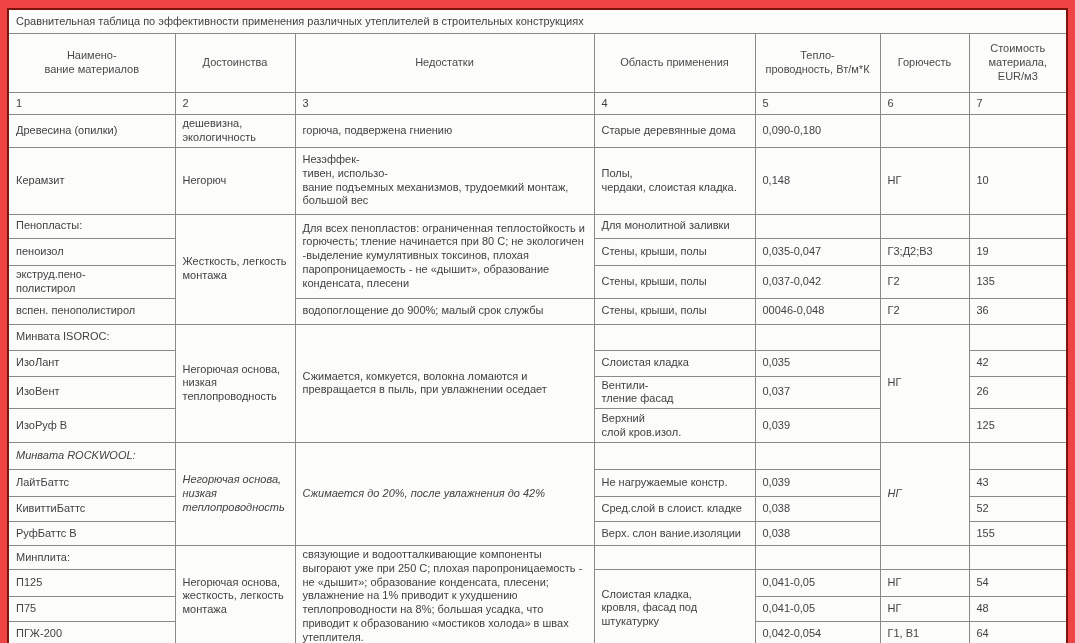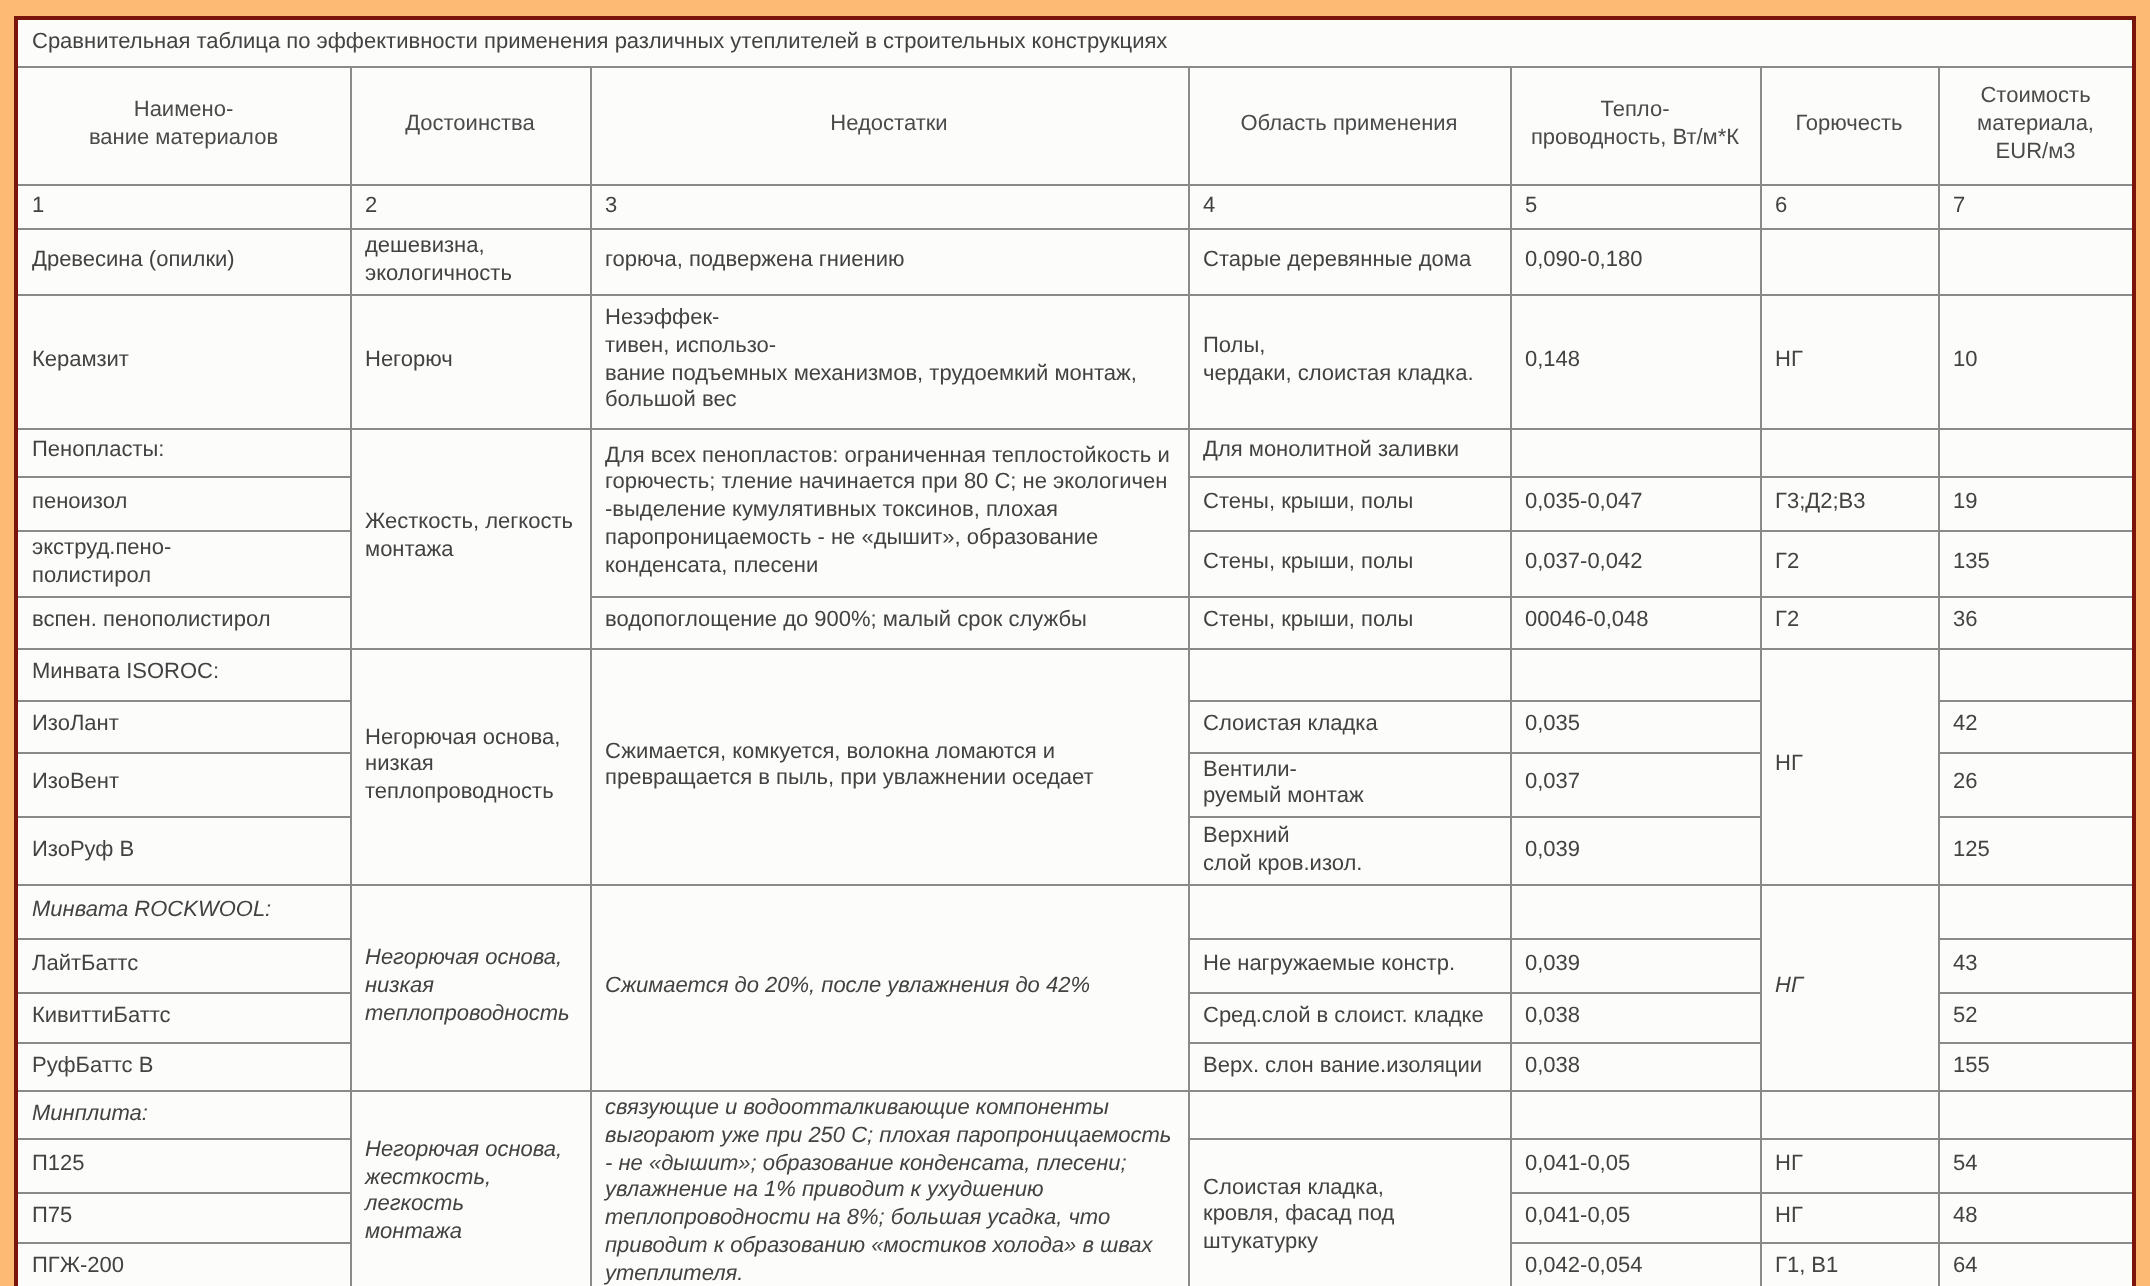--- a/index.html
+++ b/index.html
@@ -1,18 +1,18 @@
 <!DOCTYPE html>
 <html><head>
 <meta charset="utf-8">
 <style>
   html,body { margin:0; padding:0; background:#ffffff; }
   .page {
     width:1075px; height:643px; box-sizing:border-box;
-    padding:8px 7px; background:#fdba74;
+    padding:8px 7px; background:#ef4444;
     font-family:"Liberation Sans", sans-serif;
   }
   table.cmp {
     border-collapse:collapse; table-layout:fixed;
     width:1061px; border:2px solid #7a150b;
   }
   table.cmp td, table.cmp th {
     border:1px solid #8a8a8a;
     font-family:"Liberation Sans", sans-serif;
     font-size:11px; line-height:1.25; color:#424242;
@@ -141,21 +141,21 @@
         </tr>
         <tr style="height: 26px;">
           <td>ИзоЛант</td>
           <td>Слоистая кладка</td>
           <td>0,035</td>
           <td>42</td>
         </tr>
         <tr style="height: 32px;">
           <td>ИзоВент</td>
           <td>Вентили-
-руемый монтаж</td>
+тление фасад</td>
           <td>0,037</td>
           <td>26</td>
         </tr>
         <tr style="height: 34px;">
           <td>ИзоРуф В</td>
           <td>Верхний
 слой кров.изол.</td>
           <td>0,039</td>
           <td>125</td>
         </tr>
@@ -181,21 +181,21 @@
           <td>Сред.слой в слоист. кладке</td>
           <td>0,038</td>
           <td>52</td>
         </tr>
         <tr style="height: 24px;">
           <td>РуфБаттс В</td>
           <td>Верх. слон вание.изоляции</td>
           <td>0,038</td>
           <td>155</td>
         </tr>
-        <tr style="height: 24px; font-style: italic;">
+        <tr style="height: 24px;">
           <td>Минплита:</td>
           <td rowspan="4">Негорючая основа,
 жесткость, легкость
 монтажа</td>
           <td rowspan="4">связующие и водоотталкивающие компоненты выгорают уже при 250 С; плохая паропроницаемость - не «дышит»; образование конденсата, плесени; увлажнение на 1% приводит к ухудшению теплопроводности на 8%; большая усадка, что приводит к образованию «мостиков холода» в швах утеплителя.</td>
           <td></td>
           <td></td>
           <td></td>
           <td></td>
         </tr>

